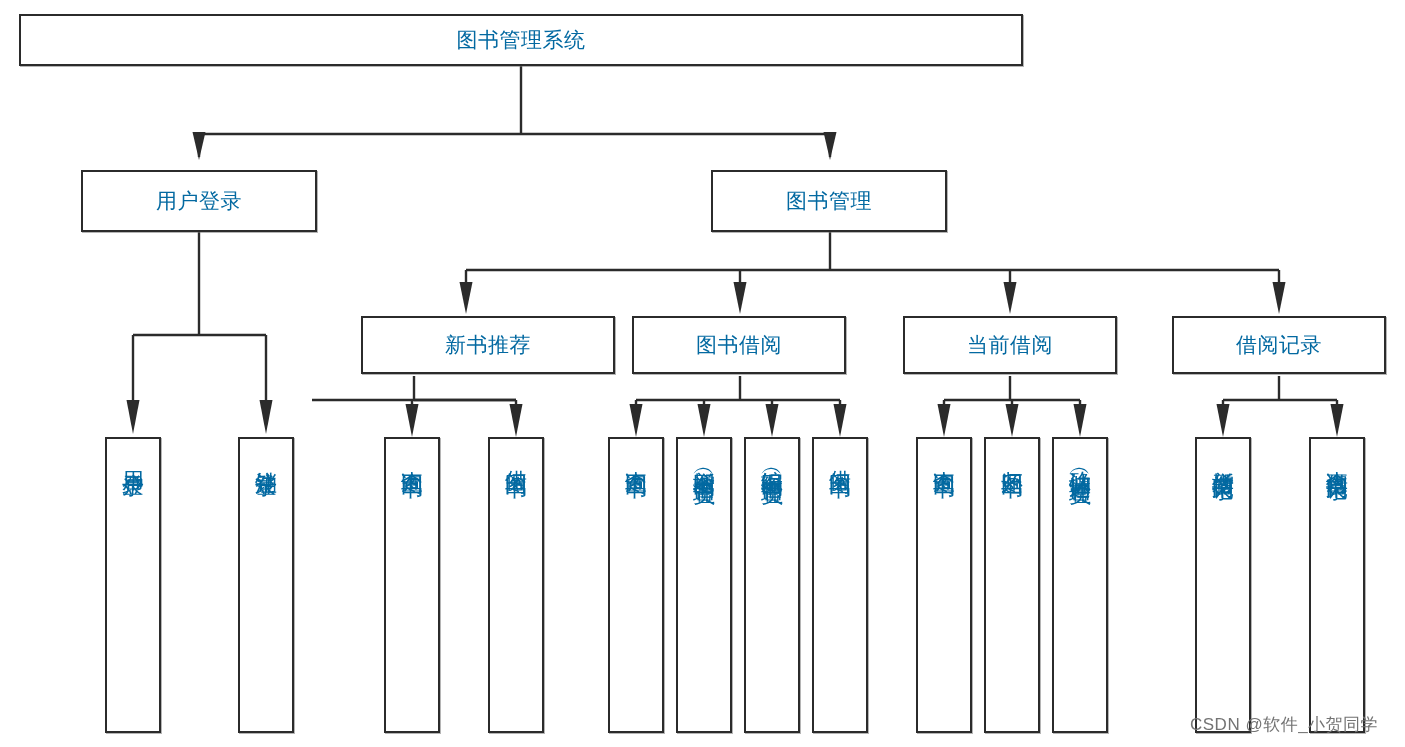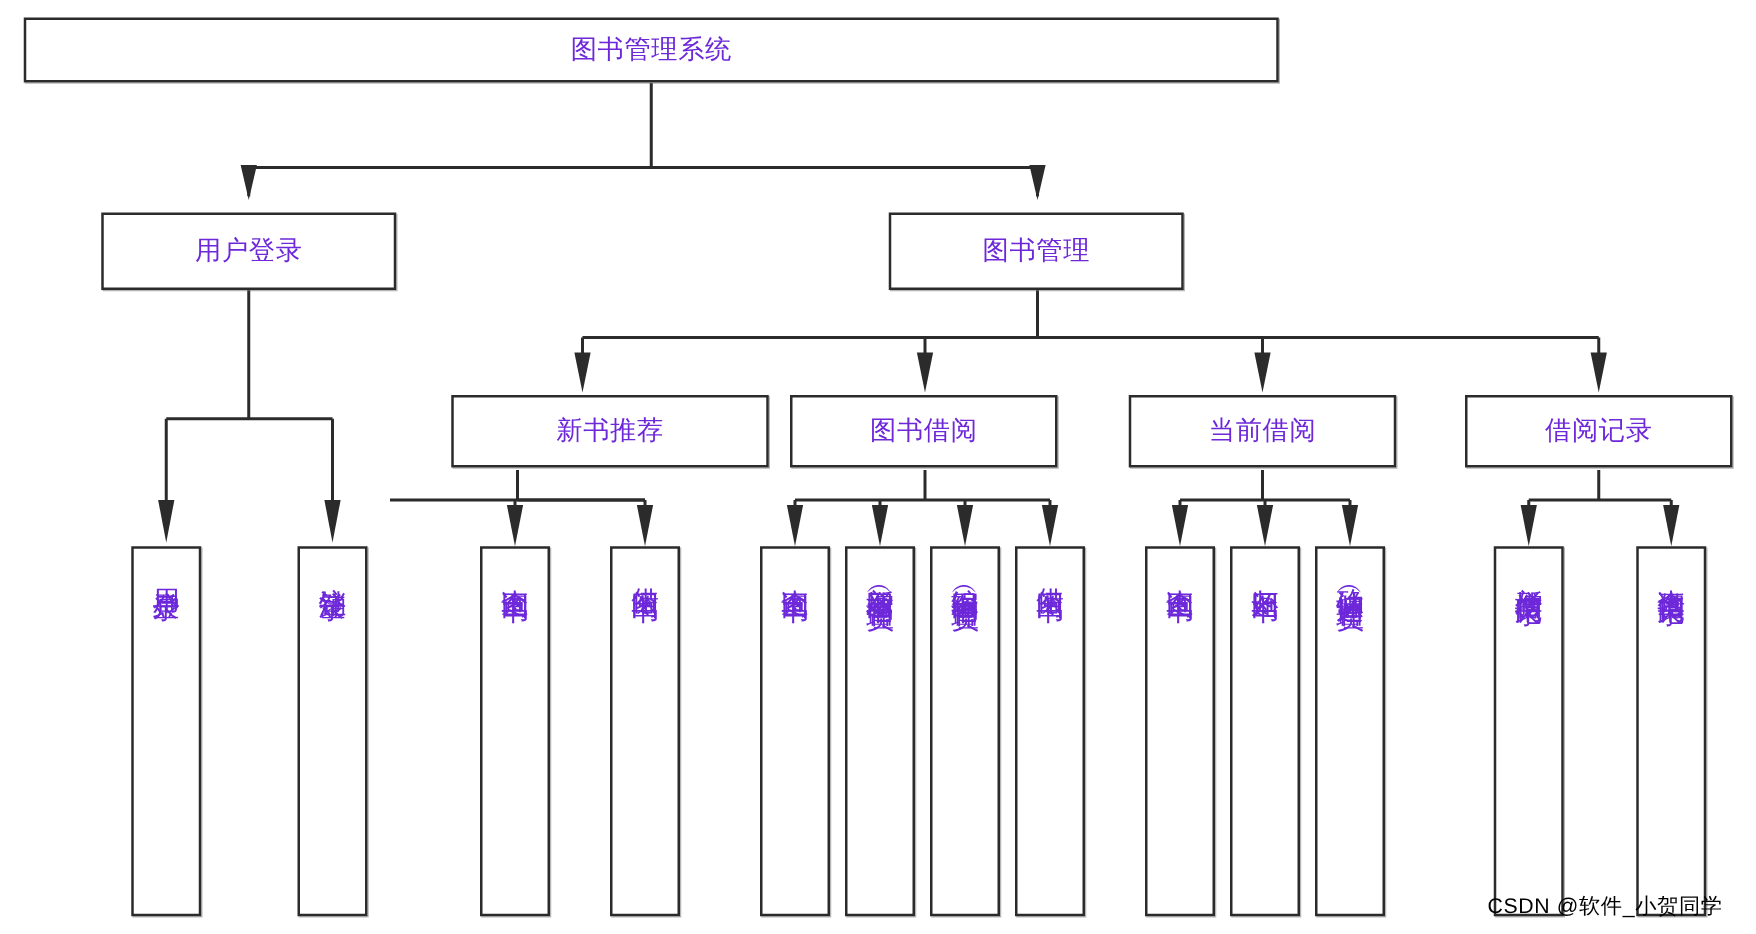--- a/index.html
+++ b/index.html
@@ -32,21 +32,21 @@
     background: #ffffff;
     border: 2px solid #2b2b2b;
     display: flex;
     align-items: center;
     justify-content: center;
     box-shadow: 1px 1px 0 rgba(120,120,120,0.55);
   }
   .node .txt {
     display: block;
     text-align: center;
-    color: #6d28d9;
+    color: #0369a1;
     letter-spacing: 0.5px;
   }
   .node.h .txt {
     font-size: 21px;
     line-height: 1.1;
     white-space: nowrap;
   }
   .node.v {
     align-items: flex-start;
     padding-top: 14px;
@@ -58,21 +58,21 @@
     line-height: 1.18;
     letter-spacing: 2px;
     white-space: nowrap;
     margin: 0 auto;
   }
   #watermark {
     position: absolute;
     left: 1190px;
     top: 713px;
     font-size: 17px;
-    color: #000000;
+    color: #737373;
     white-space: nowrap;
     letter-spacing: 0.5px;
   }
 </style>
 </head>
 <body>
 
 <div id="canvas">
 
   <svg id="wires" viewBox="0 0 1405 747">

